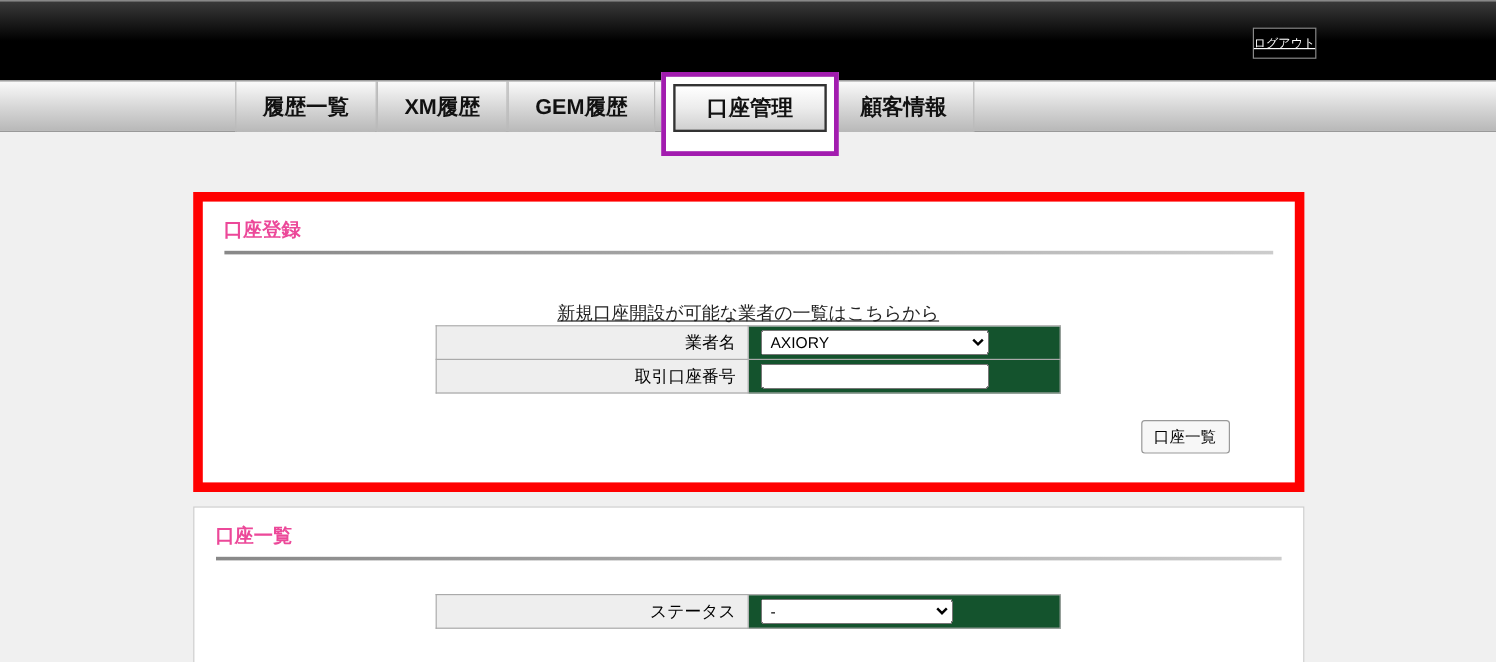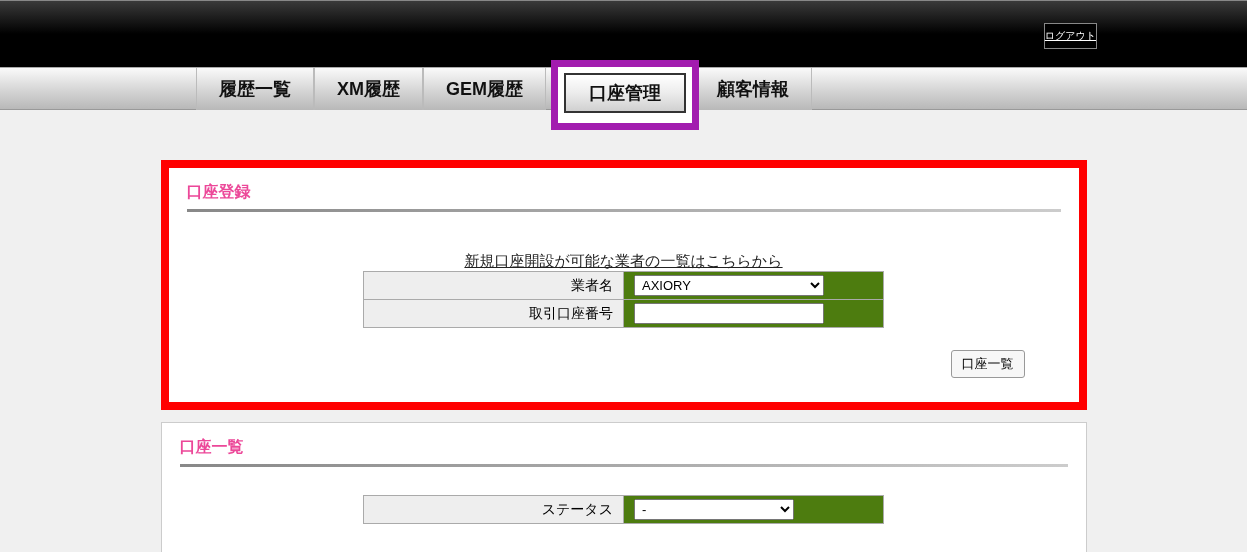--- a/index.html
+++ b/index.html
@@ -56,21 +56,21 @@
   border-right: 1px solid #bbb;
   cursor: pointer;
   background: linear-gradient(to bottom, #fafafa 0%, #d8d8d8 50%, #b8b8b8 100%);
 }
 .highlight-nav {
   position: absolute;
   left: 551px;
   top: 60px;
   width: 148px;
   height: 70px;
-  border: 7px solid #a21caf;
+  border: 4px solid #a21caf;
   z-index: 5;
   background: #fff;
 }
 .highlight-nav .nav-tab {
   margin: 6px;
   height: 40px;
   width: calc(100% - 12px);
   border: 2px solid #333;
   background: linear-gradient(to bottom, #fff 0%, #ececec 50%, #d0d0d0 100%);
   justify-content: center;
@@ -121,21 +121,21 @@
   padding: 3px 10px;
   font-size: 14px;
 }
 .form-table .label-cell {
   background: #eee;
   text-align: right;
   width: 260px;
 }
 .form-table .input-cell {
   width: 260px;
-  background: #4d7c0f;
+  background: #14532d;
 }
 .form-table select, .form-table input[type=text] {
   width: 190px;
   font-size: 13px;
   padding: 1px 3px;
 }
 .submit-row {
   text-align: right;
   padding: 22px 36px 0 0;
 }

